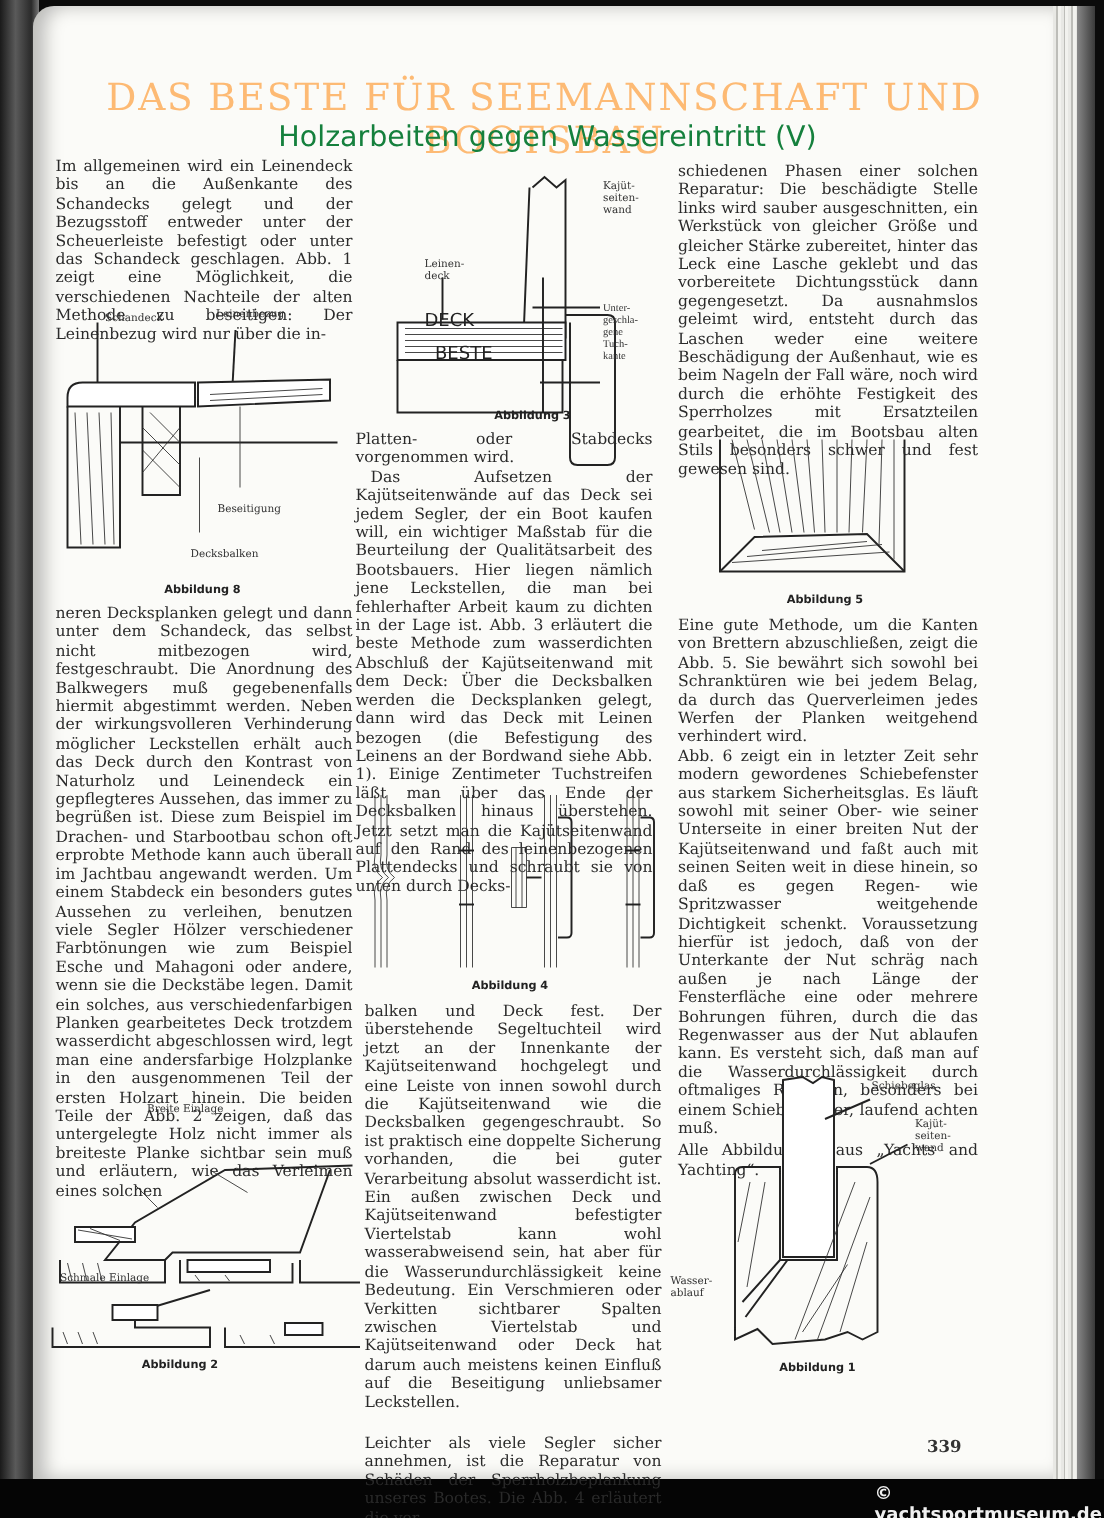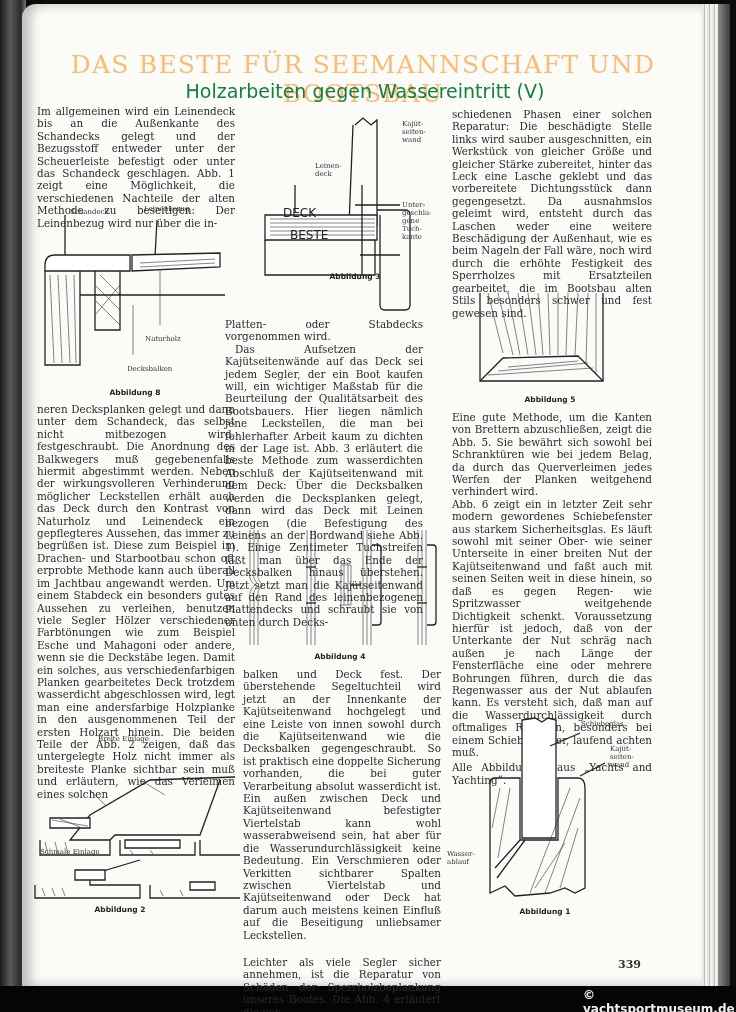--- a/index.html
+++ b/index.html
@@ -49,21 +49,21 @@
     <path class="f" d="M92 40 L180 38 L180 52 L92 56 Z"></path>
     <path class="t" d="M100 48 L175 44 M100 52 L175 48"></path>
     <path class="s" d="M5 56 L5 150 L40 150 L40 56"></path>
     <path class="t" d="M10 60 L14 148 M18 60 L22 148 M26 60 L30 148 M34 60 L36 148"></path>
     <path class="s" d="M55 56 L55 115 L80 115 L80 56"></path>
     <path class="t" d="M55 70 L80 95 M55 85 L80 110 M60 60 L80 80 M80 70 L55 100"></path>
     <line class="s" x1="40" y1="80" x2="185" y2="80"></line>
     <line class="t" x1="93" y1="90" x2="93" y2="140"></line>
     <line class="t" x1="120" y1="56" x2="120" y2="110"></line>
   </svg>
-  <span class="lbl" style="left:145px;top:335px;">Naturholz</span>
+  <span class="lbl" style="left:145px;top:335px;">Beseitigung</span>
   <span class="lbl" style="left:127px;top:365px;">Decksbalken</span>
   <div class="cap" style="left:70px;top:388px;width:130px;">Abbildung 8</div>
 </div>
 
 <div class="col" style="left:37px;top:403px;width:198px;">
   <p>neren Decksplanken gelegt und dann unter dem Schandeck, das selbst nicht mitbezogen wird, festgeschraubt. Die Anordnung des Balkwegers muß gegebenenfalls hiermit abgestimmt werden. Neben der wirkungsvolleren Verhinderung möglicher Leckstellen erhält auch das Deck durch den Kontrast von Naturholz und Leinendeck ein gepflegteres Aussehen, das immer zu begrüßen ist. Diese zum Beispiel im Drachen- und Starbootbau schon oft erprobte Methode kann auch überall im Jachtbau angewandt werden. Um einem Stabdeck ein besonders gutes Aussehen zu verleihen, benutzen viele Segler Hölzer verschiedener Farbtönungen wie zum Beispiel Esche und Mahagoni oder andere, wenn sie die Deckstäbe legen. Damit ein solches, aus verschiedenfarbigen Planken gearbeitetes Deck trotzdem wasserdicht abgeschlossen wird, legt man eine andersfarbige Holzplanke in den ausgenommenen Teil der ersten Holzart hinein. Die beiden Teile der Abb. 2 zeigen, daß das untergelegte Holz nicht immer als breiteste Planke sichtbar sein muß und erläutern, wie das Verleimen eines solchen</p>
 </div>
 
 <div>
   <span class="lbl" style="left:98px;top:735px;">Breite Einlage</span>
@@ -95,33 +95,33 @@
     <path class="t" d="M5 104 L110 104 M5 108 L110 108 M5 112 L110 112 M5 116 L110 116 M5 120 L110 120"></path>
     <path class="s" d="M0 125 L0 160 L110 160 L110 125"></path>
     <line class="s" x1="97" y1="70" x2="97" y2="160"></line>
     <line class="s" x1="90" y1="90" x2="135" y2="90"></line>
     <line class="s" x1="95" y1="140" x2="135" y2="140"></line>
     <line class="s" x1="30" y1="70" x2="30" y2="98"></line>
   </svg>
   <span class="lbl" style="left:402px;top:120px;"><span style="white-space:pre-line;">Kajüt-
 seiten-
 wand</span></span>
-  <span class="lbl" style="left:283px;top:162px;margin-left:32px;"><span style="white-space:pre-line;">Leinen-
+  <span class="lbl" style="left:283px;top:172px;"><span style="white-space:pre-line;">Leinen-
 deck</span></span>
   <span style="position:absolute;left:283px;top:206px;font-family:'DejaVu Sans',sans-serif;font-size:12px;color:#222;">DECK</span>
   <span style="position:absolute;left:290px;top:228px;font-family:'DejaVu Sans',sans-serif;font-size:12px;color:#222;">BESTE</span>
-  <span class="lbl" style="left:402px;top:201px;"><span style="white-space:pre-line;">Unter-
+  <span class="lbl" style="left:402px;top:201px;"><span style="white-space:pre-line;font-family:Liberation Serif, serif;">Unter-
 geschla-
 gene
 Tuch-
 kante</span></span>
   <div class="cap" style="left:300px;top:272px;width:110px;">Abbildung 3</div>
 </div>
 
-<div class="col" style="left:225px;top:287px;width:198px;margin-top:31px;">
+<div class="col" style="left:237px;top:287px;width:198px;">
   <p>Platten- oder Stabdecks vorgenommen wird.</p>
   <p class="indent">Das Aufsetzen der Kajütseitenwände auf das Deck sei jedem Segler, der ein Boot kaufen will, ein wichtiger Maßstab für die Beurteilung der Qualitätsarbeit des Bootsbauers. Hier liegen nämlich jene Leckstellen, die man bei fehlerhafter Arbeit kaum zu dichten in der Lage ist. Abb. 3 erläutert die beste Methode zum wasserdichten Abschluß der Kajütseitenwand mit dem Deck: Über die Decksbalken werden die Decksplanken gelegt, dann wird das Deck mit Leinen bezogen (die Befestigung des Leinens an der Bordwand siehe Abb. 1). Einige Zentimeter Tuchstreifen läßt man über das Ende der Decksbalken hinaus überstehen. Jetzt setzt man die Kajütseitenwand auf den Rand des leinenbezogenen Plattendecks und schraubt sie von unten durch Decks-</p>
 </div>
 
 <div>
   <svg style="left:245px;top:530px;" width="200" height="115">
     <path class="t" d="M5 0 L5 40 Q3 50 10 55 Q3 60 5 70 L5 115 M9 0 L9 40 Q7 50 14 55 Q7 60 9 70 L9 115 M13 0 L13 40 Q11 50 18 55 Q11 60 13 70 L13 115"></path>
     <path class="t" d="M62 0 L62 115 M66 0 L66 115 M70 0 L70 115"></path>
     <line class="s" x1="61" y1="37" x2="71" y2="37"></line>
       <line class="s" x1="61" y1="73" x2="71" y2="73"></line>

